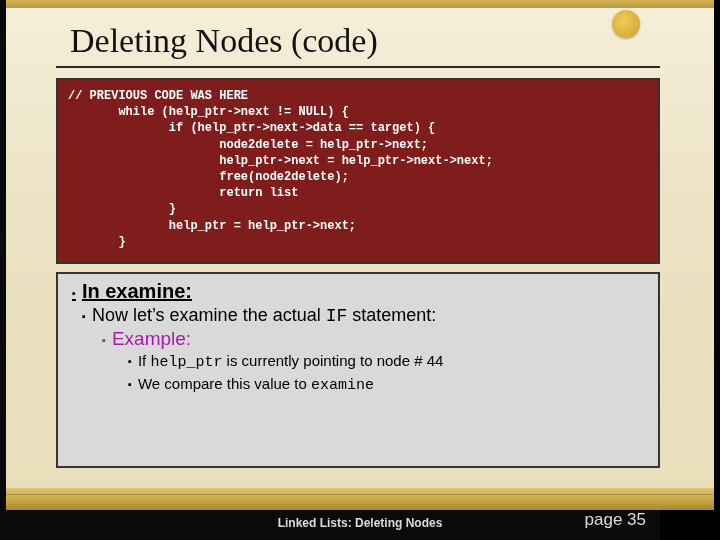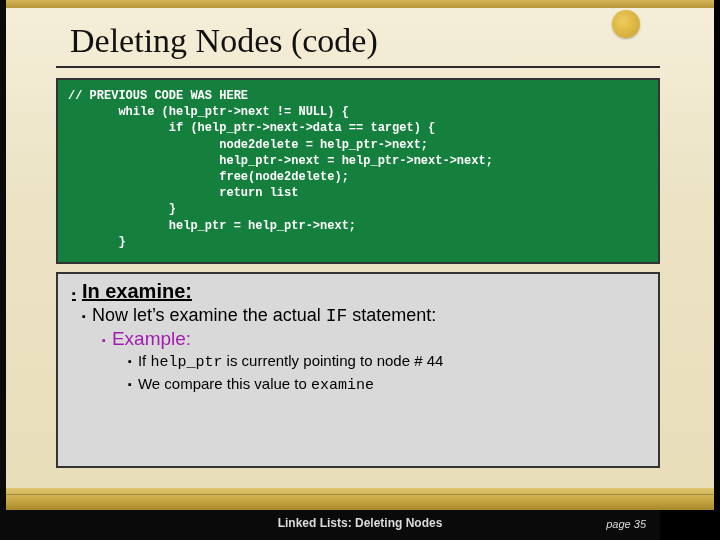--- a/index.html
+++ b/index.html
@@ -51,21 +51,21 @@
     position: absolute;
     top: 66px; left: 56px;
     width: 604px; height: 2px;
     background: #2a2a2a;
   }
   .code-box {
     position: absolute;
     top: 78px; left: 56px;
     width: 604px;
     height: 186px;
-    background: #15803d;
+    background: #7f1d1d;
     border: 2px solid #333;
     color: #fff;
     font-family: "Courier New", monospace;
     font-weight: bold;
     font-size: 12px;
     padding: 8px 10px;
     line-height: 1.35;
     white-space: pre;
     overflow: hidden;
   }
@@ -134,22 +134,21 @@
     bottom: 10px; left: 0;
     width: 720px;
     text-align: center;
     font-size: 12px;
     font-weight: bold;
     color: #dcdcdc;
   }
   .page-num {
     position: absolute;
     bottom: 10px; right: 14px;
-    font-size: 11px;
-    font-style: italic;
+    font-size: 17px;
     color: #dcdcdc;
   }
 </style>
 </head>
 <body>
 
 <div class="slide">
   <div class="gold-band-top"></div>
   <div class="content-bg"></div>
   <div class="logo"></div>

